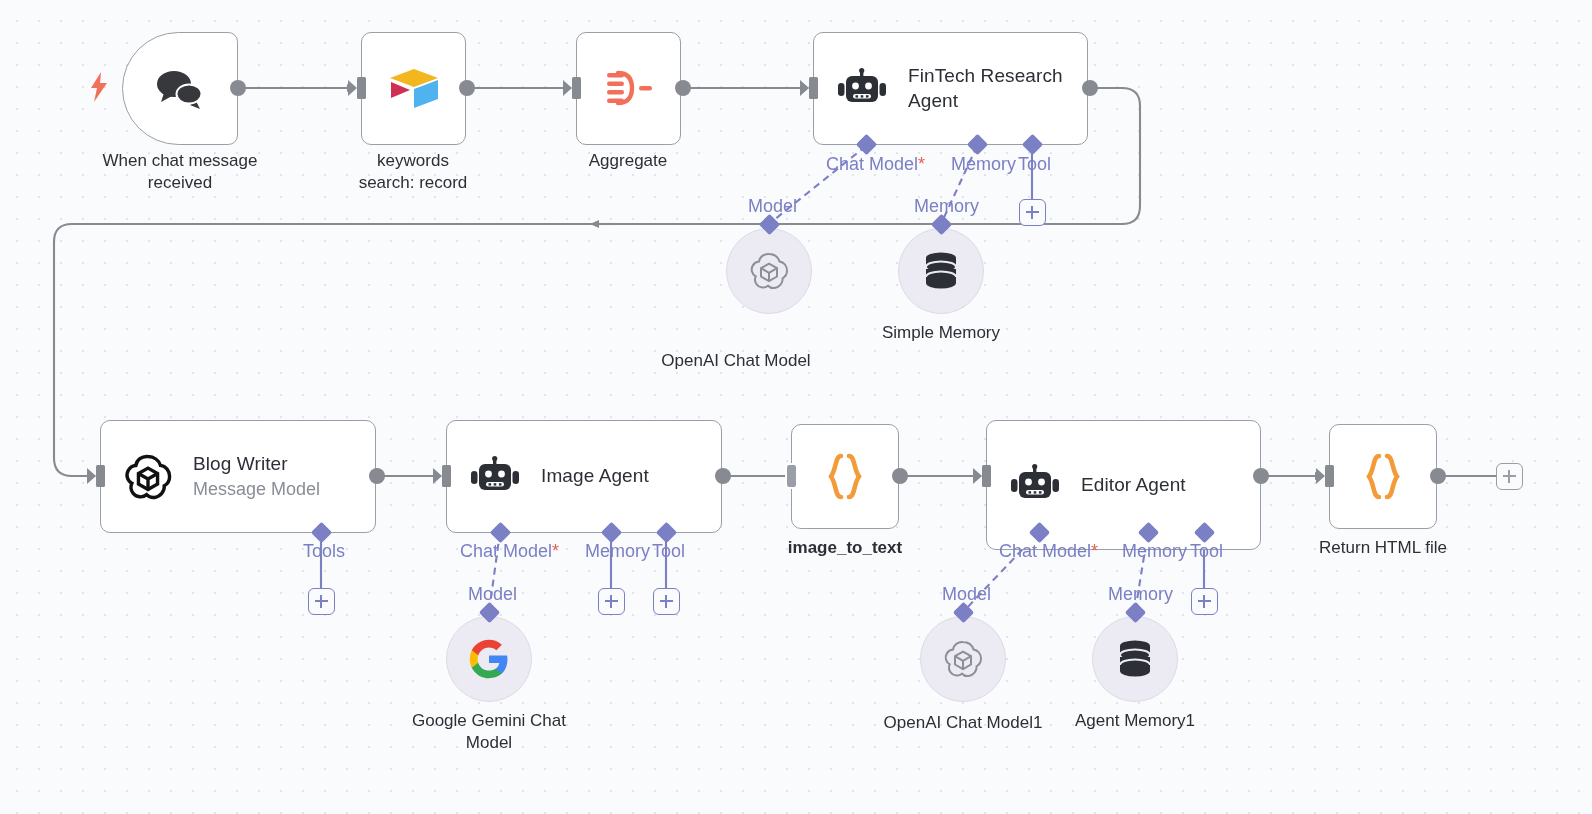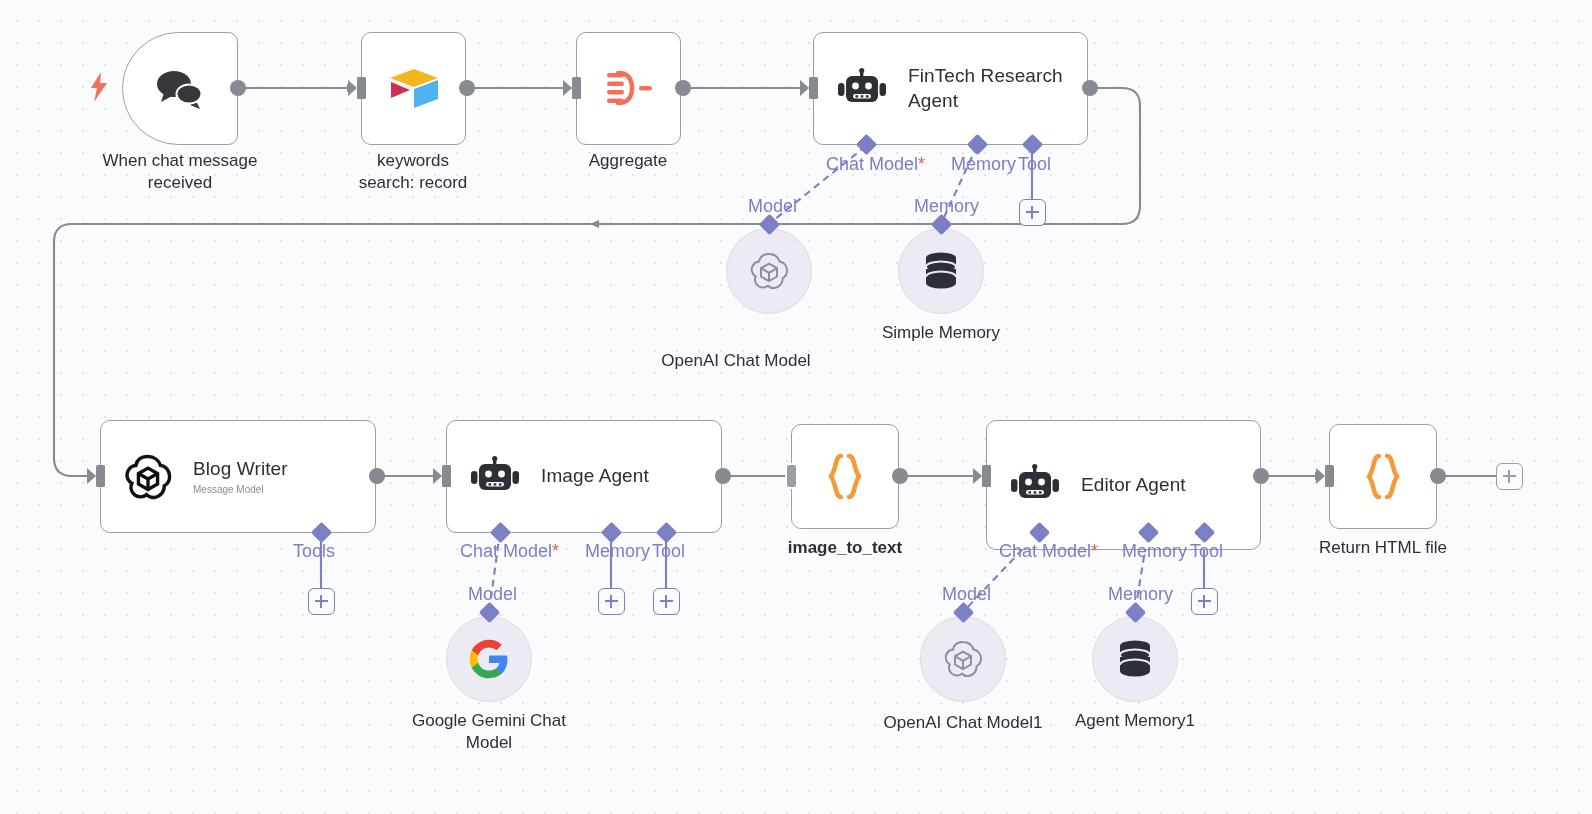--- a/index.html
+++ b/index.html
@@ -41,21 +41,21 @@
   }
 
   .node-icon { display: flex; align-items: center; justify-content: center; flex: 0 0 auto; }
   .node-title {
     font-size: 19px;
     color: #2d2f36;
     line-height: 1.29;
     letter-spacing: 0.1px;
   }
   .node-subtitle {
-    font-size: 10px;
+    font-size: 18px;
     color: #8a8d96;
     line-height: 1.3;
     margin-top: 2px;
   }
   .node-text-block { display: flex; flex-direction: column; justify-content: center; }
 
   
   .caption {
     position: absolute;
     text-align: center;
@@ -332,21 +332,21 @@
         <path d="M13.6 19 L22 23.7 L30.4 19 M22 23.7 L22 33" fill="none" stroke="#111111" stroke-width="3"></path>
       </svg>
     </span>
     <span class="node-text-block">
       <span class="node-title">Blog Writer</span>
       <span class="node-subtitle">Message Model</span>
     </span>
   </div>
   <div class="port-out" style="left:369px; top:468px;"></div>
   <div class="diamond" style="left:314px; top:525px;"></div>
-  <div class="port-label" style="left:293px; top:541px;">Tools</div>
+  <div class="port-label" style="left:303px; top:541px;">Tools</div>
   <div class="plus-btn" style="left:308px; top:588px;"></div>
 
   <div class="port-in" style="left:442px; top:465px;"></div>
   <div class="node wide" style="left:446px; top:420px; width:276px; height:113px;">
     <span class="node-icon">
       <svg width="52" height="44" viewBox="0 0 52 44">
         <rect x="24" y="3" width="3.4" height="7" fill="#2d2f36"></rect>
         <circle cx="25.7" cy="3.5" r="2.6" fill="#2d2f36"></circle>
         <rect x="10" y="9" width="32" height="26" rx="6" fill="#2d2f36"></rect>
         <rect x="2" y="16" width="6.5" height="13" rx="3.2" fill="#2d2f36"></rect>

